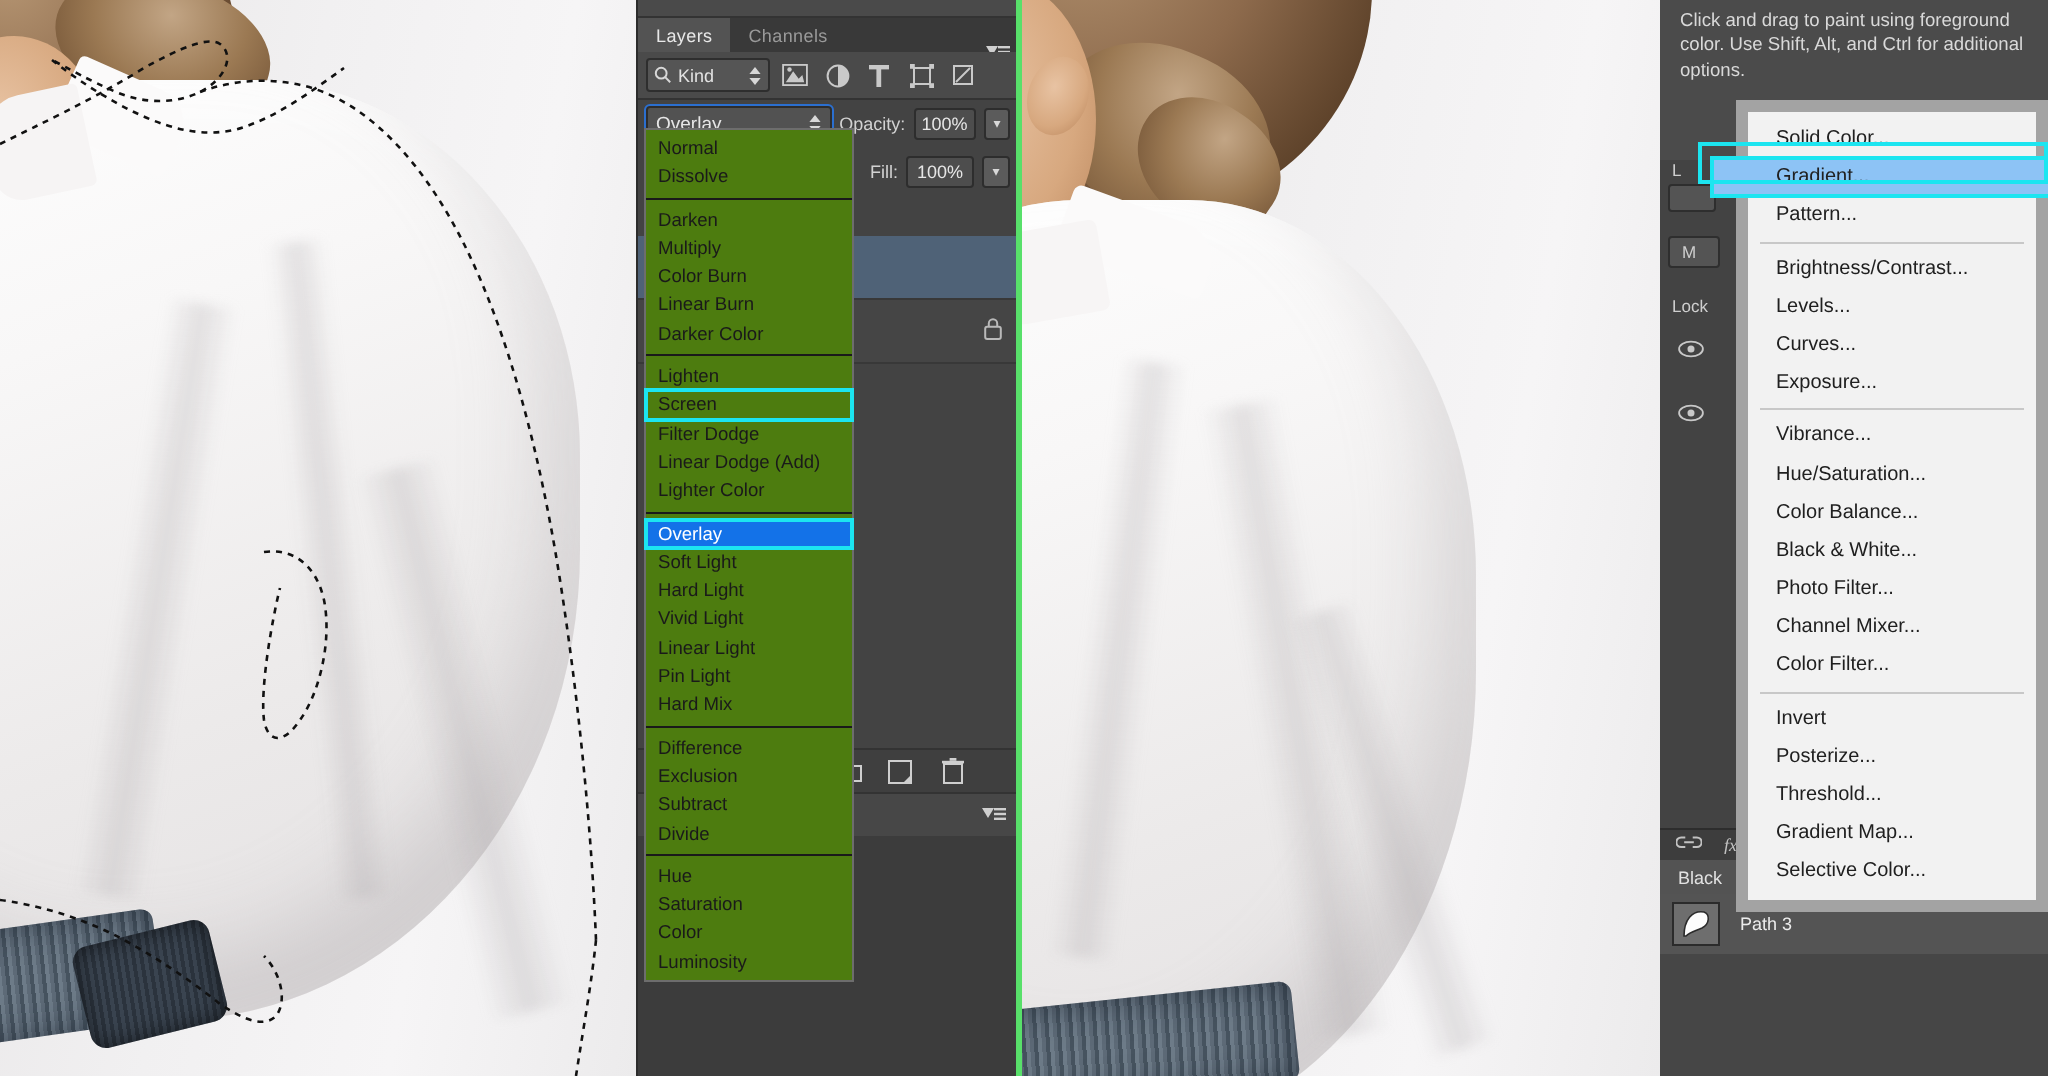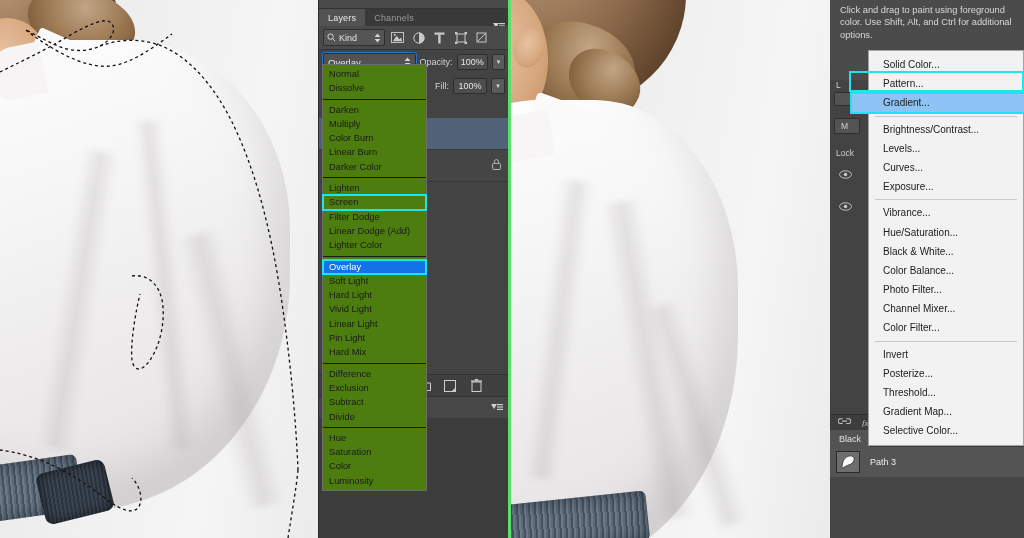--- a/index.html
+++ b/index.html
@@ -109,21 +109,21 @@
   .tooltip { position:absolute; left:836px; top:2px; width:188px; padding:2px 4px;
              font-size:9.3px; line-height:12.4px; color:#d9d9d9; }
   .rp-strip { position:absolute; left:830px; top:80px; width:45px; bottom:108px; background:#434343;
               border-right:1px solid #2e2e2e; }
   .rp-lbl { position:absolute; font-size:8.5px; color:#cfcfcf; }
   .rp-box { position:absolute; background:#545454; border:1px solid #2e2e2e; border-radius:2px; }
   .rp-eye { position:absolute; color:#c8c8c8; font-size:10px; }
 
   
   .adjmenu { position:absolute; left:868px; top:50px; width:156px; background:#f2f2f2;
-             border:1px solid #a3a3a3; z-index:45; padding:4px 0; }
+             border:6px solid #a3a3a3; z-index:45; padding:4px 0; }
   .am-item { height:19.2px; line-height:19.2px; padding-left:14px; font-size:10px; color:#202020;
              white-space:nowrap; }
   .am-item.sel { background:#8dc3f5; outline:2px solid #1ce5f0; outline-offset:-1px; position:relative;
                  left:-18px; width:174px; padding-left:32px; }
   .am-sep { height:1px; background:#c8c8c8; margin:3px 6px; }
 
   
   .adjbar { position:absolute; left:830px; bottom:108px; width:194px; height:16px; background:#3d3d3d;
             border-top:1px solid #2d2d2d; display:flex; align-items:center; gap:11px; padding-left:8px; }
   .adjbar .ai { font-size:9px; color:#c2c2c2; }
@@ -420,36 +420,36 @@
       <svg width="13" height="9" viewBox="0 0 14 9">
           <ellipse cx="7" cy="4.5" rx="6.4" ry="4" fill="none" stroke="#c8c8c8"></ellipse>
           <circle cx="7" cy="4.5" r="1.9" fill="#c8c8c8"></circle>
         </svg>
     </span>
   </div>
 
   <div class="adjmenu">
     <div>
       <div class="am-item">Solid Color...</div>
+      <div class="am-item sel">Gradient...</div>
       <div class="am-item">Pattern...</div>
-      <div class="am-item sel">Gradient...</div>
     </div>
     <div class="am-sep"></div>
     <div>
       <div class="am-item">Brightness/Contrast...</div>
       <div class="am-item">Levels...</div>
       <div class="am-item">Curves...</div>
       <div class="am-item">Exposure...</div>
     </div>
     <div class="am-sep"></div>
     <div>
       <div class="am-item">Vibrance...</div>
       <div class="am-item">Hue/Saturation...</div>
+      <div class="am-item">Color Balance...</div>
       <div class="am-item">Black &amp; White...</div>
-      <div class="am-item">Color Balance...</div>
       <div class="am-item">Photo Filter...</div>
       <div class="am-item">Channel Mixer...</div>
       <div class="am-item">Color Filter...</div>
     </div>
     <div class="am-sep"></div>
     <div>
       <div class="am-item">Invert</div>
       <div class="am-item">Posterize...</div>
       <div class="am-item">Threshold...</div>
       <div class="am-item">Gradient Map...</div>

